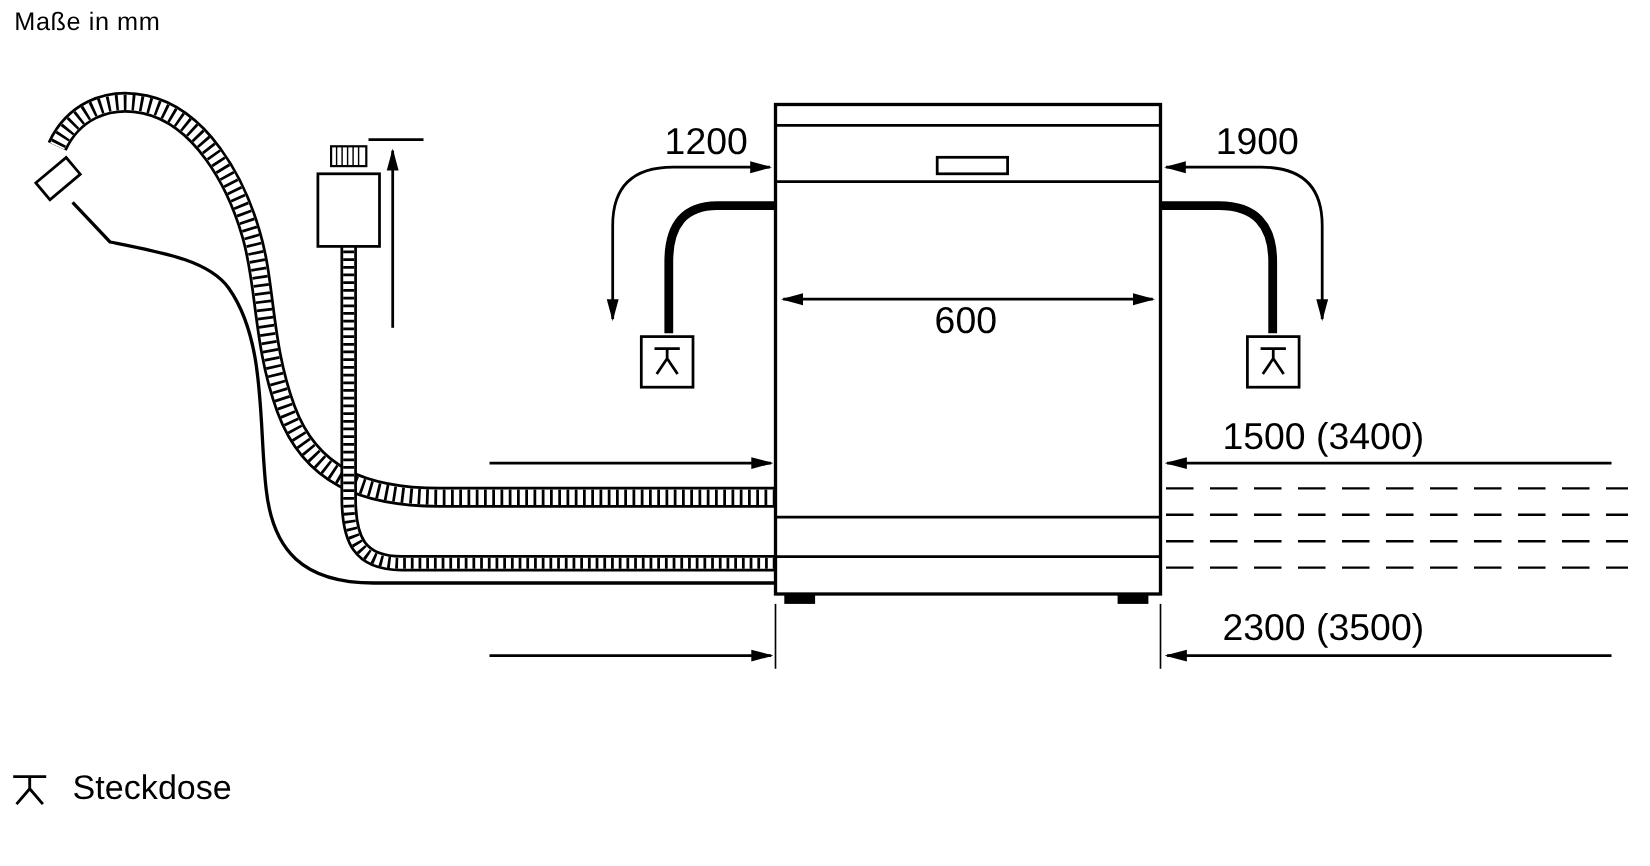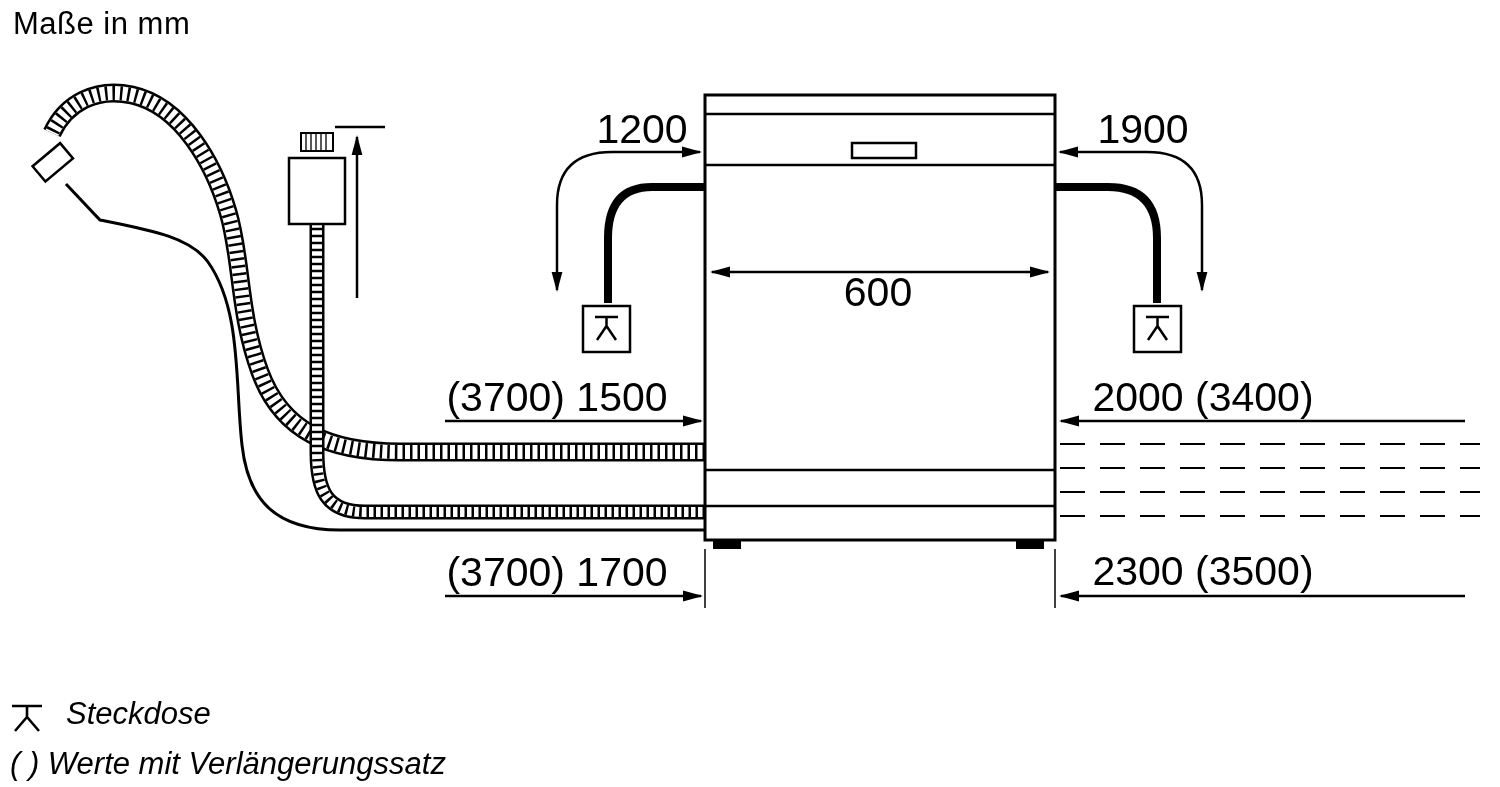--- a/index.html
+++ b/index.html
@@ -1,27 +1,27 @@
 <!DOCTYPE html>
 <html><head>
 <meta charset="utf-8">
 <style>
   html,body{margin:0;padding:0;background:#fff;}
   .canvas{
     position:relative;width:1500px;height:787px;background:#ffffff;
     font-family:"Liberation Sans",sans-serif;color:#000;overflow:hidden;
   }
   svg.diagram{position:absolute;left:0;top:0;}
-  .title{position:absolute;left:13px;top:6px;font-size:31px;letter-spacing:.5px;}
+  .title{position:absolute;left:13px;top:6px;font-size:23px;letter-spacing:.5px;}
   .dim-label{
     position:absolute;transform:translateX(-50%);
-    font-size:41px;white-space:nowrap;line-height:34px;
+    font-size:34px;white-space:nowrap;line-height:34px;
   }
   .dim-label.bg{background:#ffffff;padding:0 14px;margin-top:20px;}
-  .legend-row{position:absolute;display:flex;align-items:flex-start;gap:16px;font-style:italic;}
+  .legend-row{position:absolute;display:flex;align-items:flex-end;gap:16px;}
   .legend-text{font-size:31px;white-space:nowrap;}
 </style>
 </head>
 <body>
 
 <div class="canvas">
 
   <svg class="diagram" width="1500" height="787" viewBox="0 0 1500 787">
     <defs>
       <marker id="ah" viewBox="0 0 20 12" refX="18" refY="6" markerWidth="20" markerHeight="12" orient="auto-start-reverse" markerUnits="userSpaceOnUse">
@@ -100,28 +100,23 @@
       <line x1="1060" y1="492" x2="1480" y2="492"></line>
       <line x1="1060" y1="516" x2="1480" y2="516"></line>
     </g>
   </svg>
 
   <div class="title">Maße in mm</div>
 
   <div class="dim-label" style="left:642px;top:112px">1200</div>
   <div class="dim-label" style="left:1143px;top:112px">1900</div>
   <div class="dim-label bg" style="left:878px;top:255px">600</div>
-  <div class="dim-label" style="left:557px;top:380px">(3700) 1500</div>
-  <div class="dim-label" style="left:1203px;top:380px">2000 (3400)</div>
-  <div class="dim-label" style="left:557px;top:555px">(3700) 1700</div>
+  <div class="dim-label" style="left:1203px;top:380px">1500 (3400)</div>
   <div class="dim-label" style="left:1203px;top:554px">2300 (3500)</div>
 
   <div class="legend-row" style="left:8px;top:696px">
     <svg width="42" height="38" viewBox="0 0 42 38">
       <path d="M4,10 H34 M19,10 V21 M19,21 L7,35 M19,21 L31,35" fill="none" stroke="#000" stroke-width="2.6"></path>
     </svg>
     <span class="legend-text">Steckdose</span>
   </div>
-  <div class="legend-row" style="left:10px;top:746px">
-    <span class="legend-text">( ) Werte mit Verlängerungssatz</span>
-  </div>
 
 </div>
 
 </body></html>

